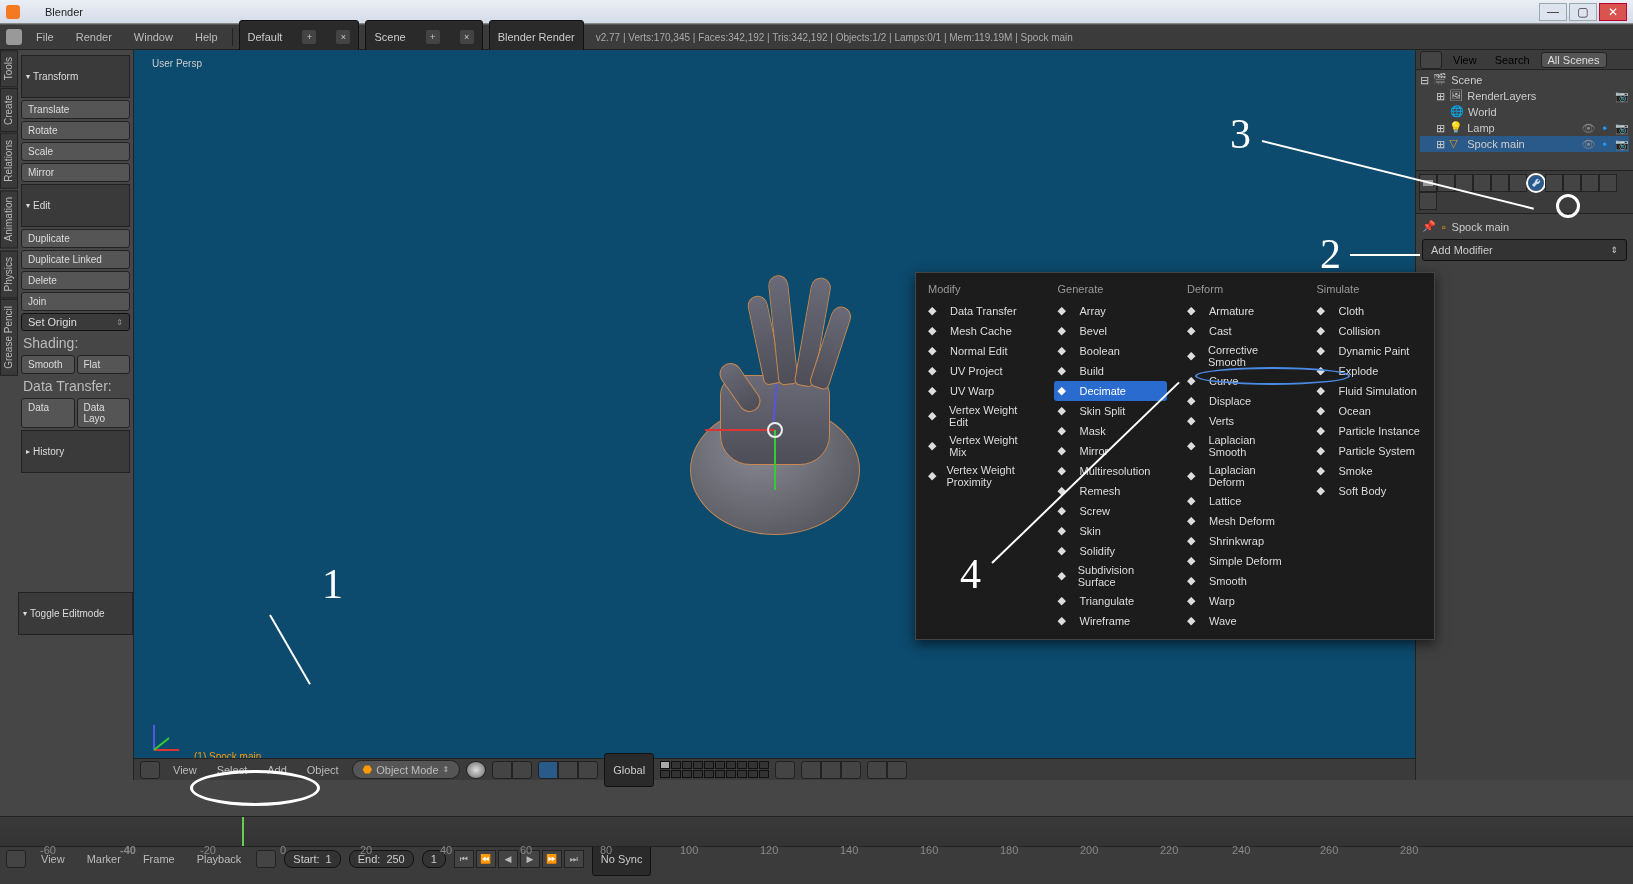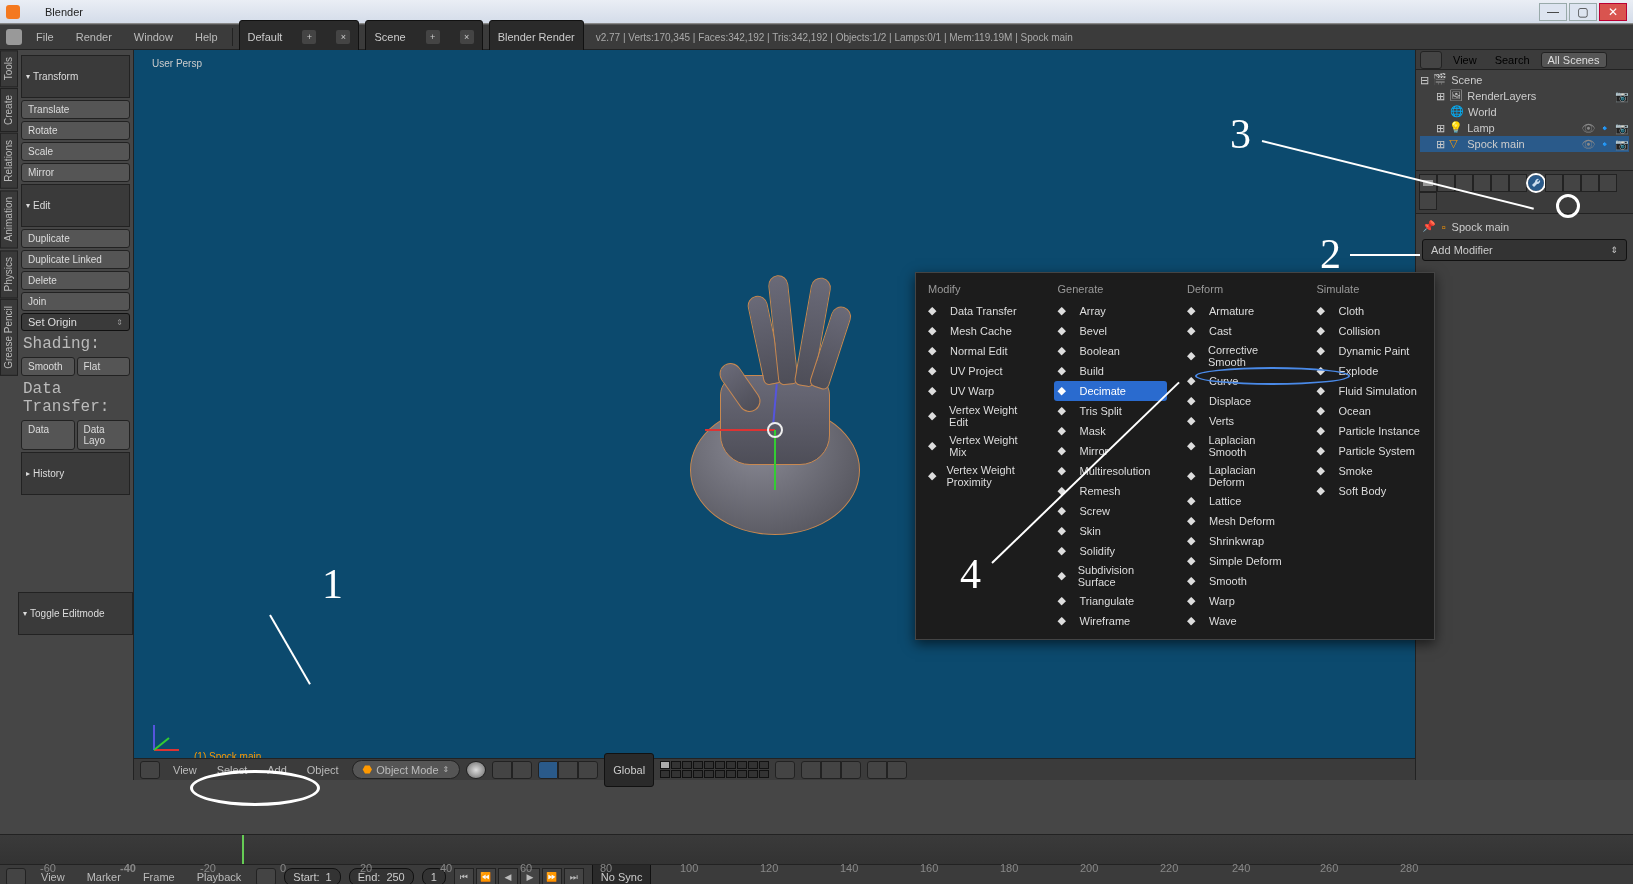--- a/index.html
+++ b/index.html
@@ -26,21 +26,21 @@
 .sidetabs { position:absolute; left:0; top:50px; width:18px; display:flex; flex-direction:column; }
 .sidetab { writing-mode: vertical-rl; transform:rotate(180deg); background:#3a3a3a; color:#bbb; padding:6px 2px; border:1px solid #222; font-size:10px; margin-bottom:1px; text-align:center;}
 
 
 .leftpanel { position:absolute; left:18px; top:50px; width:116px; bottom:104px; background:#464646; border-right:1px solid #222; padding:3px; overflow:hidden; }
 .panel-section-hdr { background:#3a3a3a; color:#ddd; padding:15px 4px; font-size:10px; border:1px solid #222; margin-top:2px; display:flex; align-items:center; gap:3px; }
 .panel-section-hdr::before { content:"▾"; font-size:8px;}
 .panel-btn { background:#555; color:#ddd; border:1px solid #222; border-radius:3px; padding:3px 6px; margin-top:2px; font-size:10px; }
 .panel-row { display:flex; gap:2px; }
 .panel-row .panel-btn { flex:1; }
-.panel-label { color:#bbb; font-size:16px; padding:4px 2px 2px;font-family:Liberation Mono, monospace; }
+.panel-label { color:#bbb; font-size:14px; padding:4px 2px 2px; }
 .panel-select { background:#3a3a3a; border:1px solid #111; color:#ddd; padding:2px 6px; border-radius:3px; display:flex; justify-content:space-between; align-items:center; font-size:10px; margin-top:2px;}
 .panel-select::after { content:"⇕"; font-size:8px; color:#999;}
 .collapsed-hdr::before{ content:"▸"; }
 
 
 .viewport { position:absolute; left:134px; right:218px; top:50px; bottom:104px; background:#0c4a6e; }
 .viewport-label { position:absolute; left:18px; top:8px; color:#ccc; font-size:10px; }
 .axis-gizmo { position:absolute; left:10px; bottom:20px; width:40px; height:40px; }
 .object-label { position:absolute; left:60px; bottom:18px; color:#f90; font-size:10px; }
 
@@ -104,21 +104,21 @@
 .mod-item { display:flex; align-items:center; gap:8px; color:#ddd; padding:3px 4px; font-size:11px; border-radius:3px;}
 .mod-item .mi-ico { width:14px; height:14px; display:inline-block;}
 .mod-item.highlight { background:#2a6bcf; color:#fff;}
 
 
 .anno { position:absolute; color:#fff; font-size:42px; font-weight:300; font-family:'Georgia',serif; z-index:90;}
 .anno-line { position:absolute; background:#fff; height:2px; z-index:89;}
 .anno-circle { position:absolute; border:3px solid #fff; border-radius:50%; z-index:91; pointer-events:none;}
 
 
-.timeline { position:absolute; left:0; right:0; bottom:0; height:50px; background:#3b3b3b; border-top:1px solid #222;}
+.timeline { position:absolute; left:0; right:0; bottom:0; height:68px; background:#3b3b3b; border-top:1px solid #222;}
 .timeline-ruler { height:30px; background:linear-gradient(#3a3a3a,#333); position:relative; border-bottom:1px solid #222;}
 .timeline-cursor { position:absolute; left:242px; top:0; bottom:0; width:2px; background:#6c5;}
 .timeline-hdr { height:24px; display:flex; align-items:center; gap:8px; padding:0 6px; color:#bbb;}
 .num-field { background:#333; border:1px solid #111; color:#ccc; padding:2px 8px; border-radius:8px; display:flex; gap:6px; align-items:center;}
 .play-ctrl { display:flex; gap:2px;}
 .play-ctrl .pbtn{ width:20px; height:18px; background:#444; border:1px solid #222; display:flex; align-items:center; justify-content:center; font-size:9px;}
 
 
 .viewport-outer-bottom { position:absolute; left:0; right:0; bottom:54px; height:50px; background:#464646;}
 
@@ -422,21 +422,21 @@
           <div class="mod-item">
             <span class="mi-ico">◆</span>
             <span>Build</span>
           </div>
           <div class="mod-item highlight">
             <span class="mi-ico">◆</span>
             <span>Decimate</span>
           </div>
           <div class="mod-item">
             <span class="mi-ico">◆</span>
-            <span>Tris Split</span>
+            <span>Skin Split</span>
           </div>
           <div class="mod-item">
             <span class="mi-ico">◆</span>
             <span>Mask</span>
           </div>
           <div class="mod-item">
             <span class="mi-ico">◆</span>
             <span>Mirror</span>
           </div>
           <div class="mod-item">

